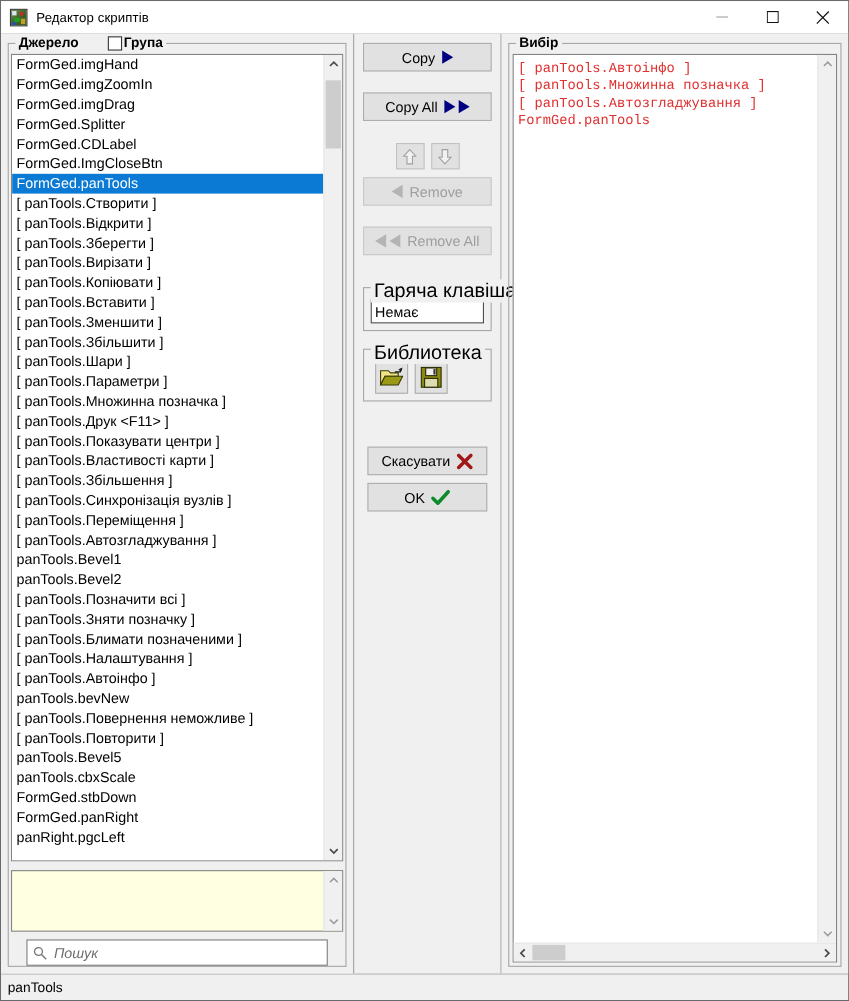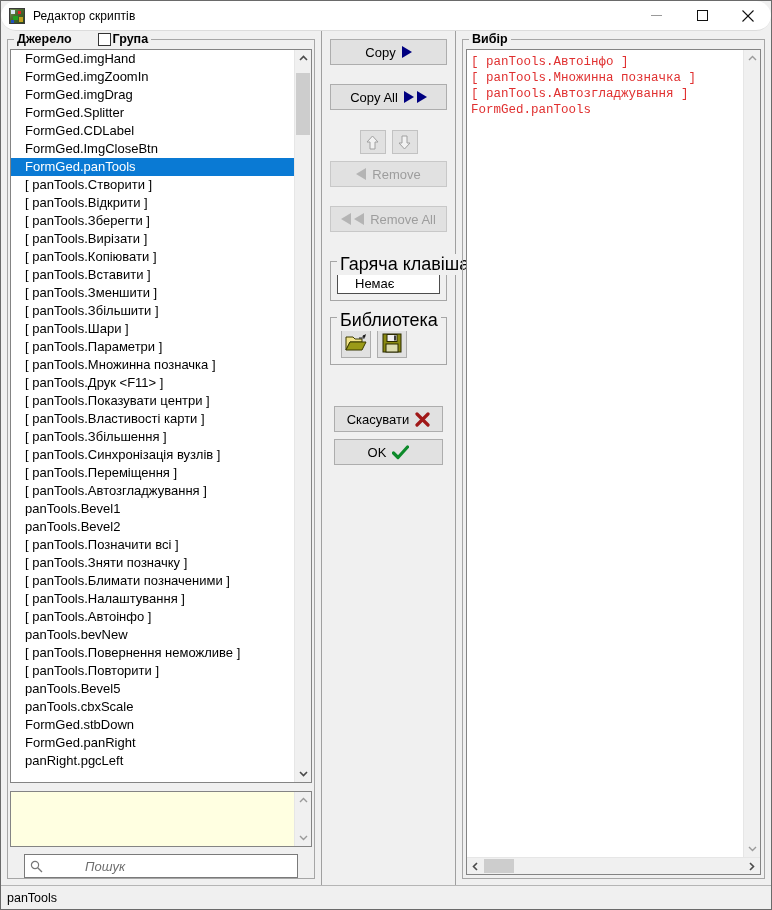--- a/index.html
+++ b/index.html
@@ -17,21 +17,20 @@
     border: 1px solid #6a6a6a;
     display: flex; flex-direction: column;
   }
 
   
   .titlebar {
     height: 30px; min-height: 30px;
     background: #ffffff;
     display: flex; align-items: center;
     border-bottom: 1px solid #dcdcdc;
-    border-radius: 15px;
   }
   .title-icon {
     width: 16px; height: 16px; margin-left: 8px; margin-right: 8px;
     position: relative; overflow: hidden;
     background: linear-gradient(135deg,#7a8f5a 0%,#4b6b2f 40%,#2d4a1c 100%);
     border: 1px solid #3a3a3a;
     flex: 0 0 auto;
   }
   .title-icon i {
     position: absolute; display: block;
@@ -107,21 +106,21 @@
   .listbox {
     flex: 1 1 auto;
     overflow: hidden;
     background: #ffffff;
     padding: 0;
   }
   .list-item {
     height: 18px; line-height: 18px;
     font-size: 13px;
     color: #000;
-    padding-left: 14px;
+    padding-left: 4px;
     white-space: nowrap;
     font-family: "Liberation Sans", sans-serif;
   }
   .list-item.selected {
     background: #0a7ad4;
     color: #ffffff;
   }
 
   
   .vscroll {
@@ -173,21 +172,20 @@
     padding: 0 14px;
     display: flex;
   }
   .search-box {
     flex: 1 1 auto;
     border: 1px solid #7a7a7a;
     background: #ffffff;
     display: flex; align-items: center;
     padding-left: 5px;
     height: 24px;
-    gap: 36px;
   }
   .search-box svg { flex: 0 0 auto; }
   .search-input {
     border: 0; outline: 0;
     flex: 1 1 auto;
     font-size: 13px;
     font-style: italic;
     color: #6d6d6d;
     font-family: "Liberation Sans", sans-serif;
     background: transparent;
@@ -233,21 +231,21 @@
   }
   .small-gb > .gb-legend2 {
     position: absolute; top: -8px; left: 6px;
     background: #f0f0f0; padding: 0 3px; font-size: 18px; color: #000;
     white-space: nowrap;
   }
   .hotkey-input {
     width: 100%; height: 22px;
     border: 1px solid #4d4d4d; background: #fff;
     font-size: 13px; color: #000;
-    padding-left: 17px;
+    padding-left: 3px;
     font-family: "Liberation Sans", sans-serif;
     outline: none;
   }
   .lib-row { display: flex; gap: 6px; justify-content: flex-start; padding-left: 4px; }
   .icon-btn {
     width: 30px; height: 30px;
     background: #e1e1e1; border: 1px solid #adadad;
     display: flex; align-items: center; justify-content: center;
   }
   .ok-cancel { margin-top: 12px; display: flex; flex-direction: column; gap: 7px; padding: 0 4px; }

